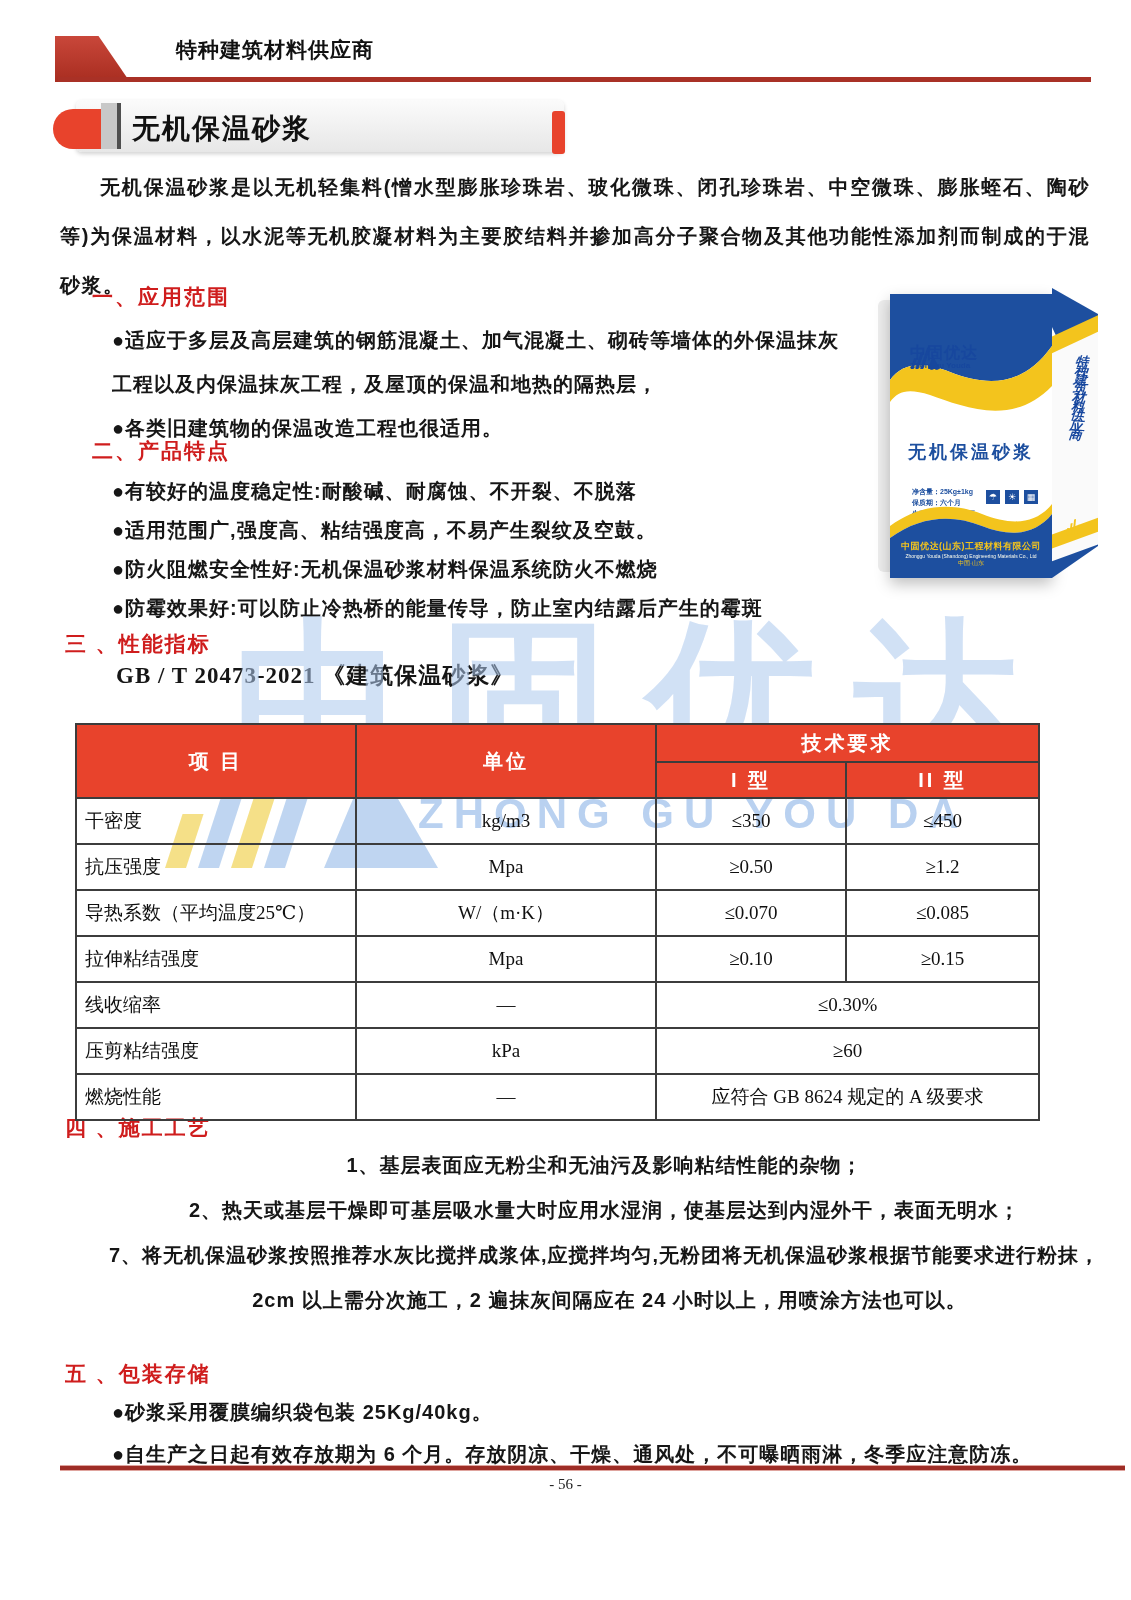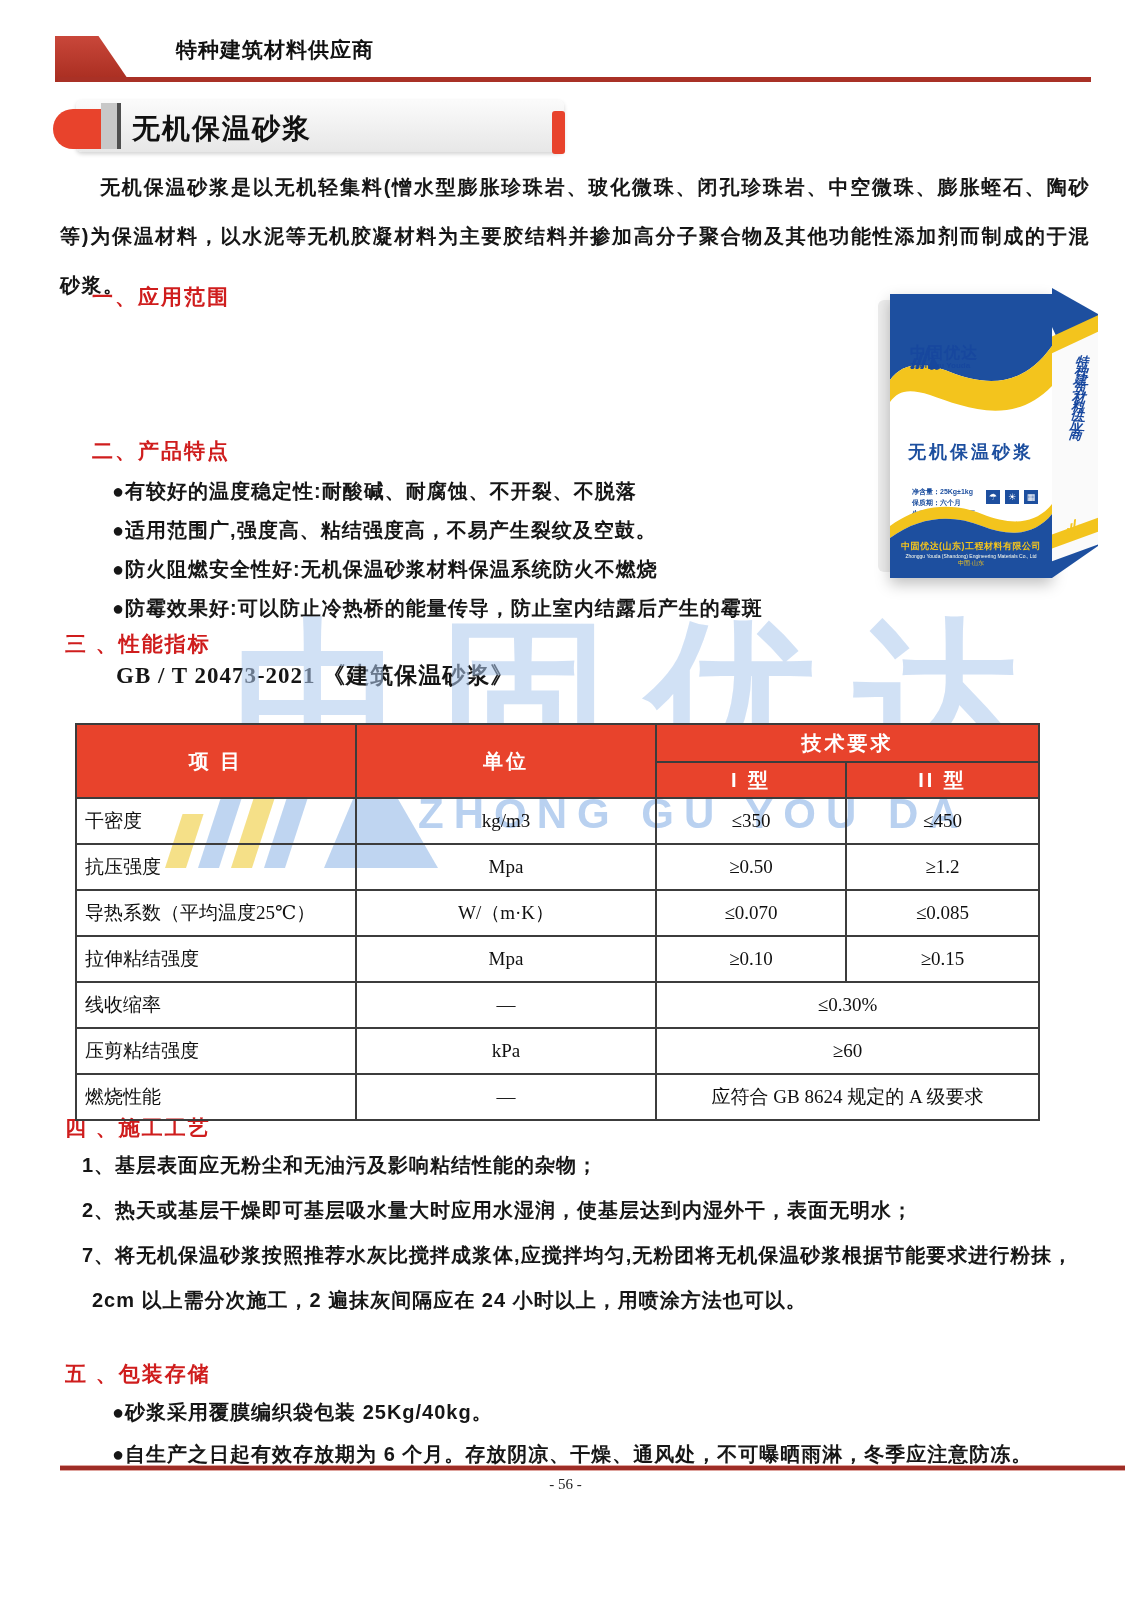--- a/index.html
+++ b/index.html
@@ -41,21 +41,21 @@
   .tblwrap{position:absolute;left:75px;top:723px;z-index:2;}
   table.spec{border-collapse:collapse;table-layout:fixed;width:963px;background:transparent;}
   table.spec th,table.spec td{border:2px solid #3c3c3c;}
   table.spec th{background:#e8432c;color:#fff;font-weight:bold;font-size:20px;letter-spacing:3px;}
   .hr1{height:38px;} .hr2{height:36px;}
   table.spec td{height:42px;background:transparent;font-family:"Liberation Serif","DejaVu Serif",serif;
      font-size:19px;color:#101010;text-align:center;}
   table.spec td.item{text-align:left;padding-left:8px;}
 
   
-  .steps{position:absolute;left:82px;top:1149px;width:1045px;font-size:20px;font-weight:600;letter-spacing:1px;}
+  .steps{position:absolute;left:82px;top:1149px;width:1045px;font-size:20px;font-weight:600;letter-spacing:1px;text-align:center;}
   .steps .st{line-height:32px;margin-bottom:13px;}
   .steps .st.cont{padding-left:10px;}
   .s5items{position:absolute;left:112px;top:1396px;width:1000px;font-size:20px;font-weight:600;letter-spacing:1px;}
   .s5items .b{line-height:32px;margin-bottom:10px;}
 
   
   .ftr-line{position:absolute;left:60px;top:1465px;width:1065px;height:4px;background:#9e2d26;
      border-top:1px solid #dfa49e;border-bottom:1px solid #dfa49e;}
   .pagenum{position:absolute;left:0;top:1476px;width:1131px;text-align:center;font-size:15px;
      font-family:"Liberation Serif","DejaVu Serif",serif;color:#222;}
@@ -99,20 +99,24 @@
 
   <div class="titlebar"></div>
   <div class="title-pill"></div>
   <div class="title-tab"></div>
   <div class="title-endbar"></div>
   <div class="title-text">无机保温砂浆</div>
 
   <div class="intro">无机保温砂浆是以无机轻集料(憎水型膨胀珍珠岩、玻化微珠、闭孔珍珠岩、中空微珠、膨胀蛭石、陶砂等)为保温材料，以水泥等无机胶凝材料为主要胶结料并掺加高分子聚合物及其他功能性添加剂而制成的于混砂浆。</div>
 
   <div class="sec-h" style="left:92px;top:283px;">一、应用范围</div>
+  <div class="bullets" style="left:112px;top:318px;width:745px;">
+    <div class="b">●适应于多层及高层建筑的钢筋混凝土、加气混凝土、砌砖等墙体的外保温抹灰工程以及内保温抹灰工程，及屋顶的保温和地热的隔热层，</div>
+    <div class="b">●各类旧建筑物的保温改造工程也很适用。</div>
+  </div>
 
   <div class="sec-h" style="left:92px;top:437px;">二、产品特点</div>
   <div class="bullets" style="left:112px;top:472px;width:770px;">
     <div class="b" style="line-height:39px;">●有较好的温度稳定性:耐酸碱、耐腐蚀、不开裂、不脱落</div>
     <div class="b" style="line-height:39px;">●适用范围广,强度高、粘结强度高，不易产生裂纹及空鼓。</div>
     <div class="b" style="line-height:39px;">●防火阻燃安全性好:无机保温砂浆材料保温系统防火不燃烧</div>
     <div class="b" style="line-height:39px;">●防霉效果好:可以防止冷热桥的能量传导，防止室内结露后产生的霉斑</div>
   </div>
 
   <div class="sec-h" style="left:65px;top:630px;">三 、性能指标</div>

